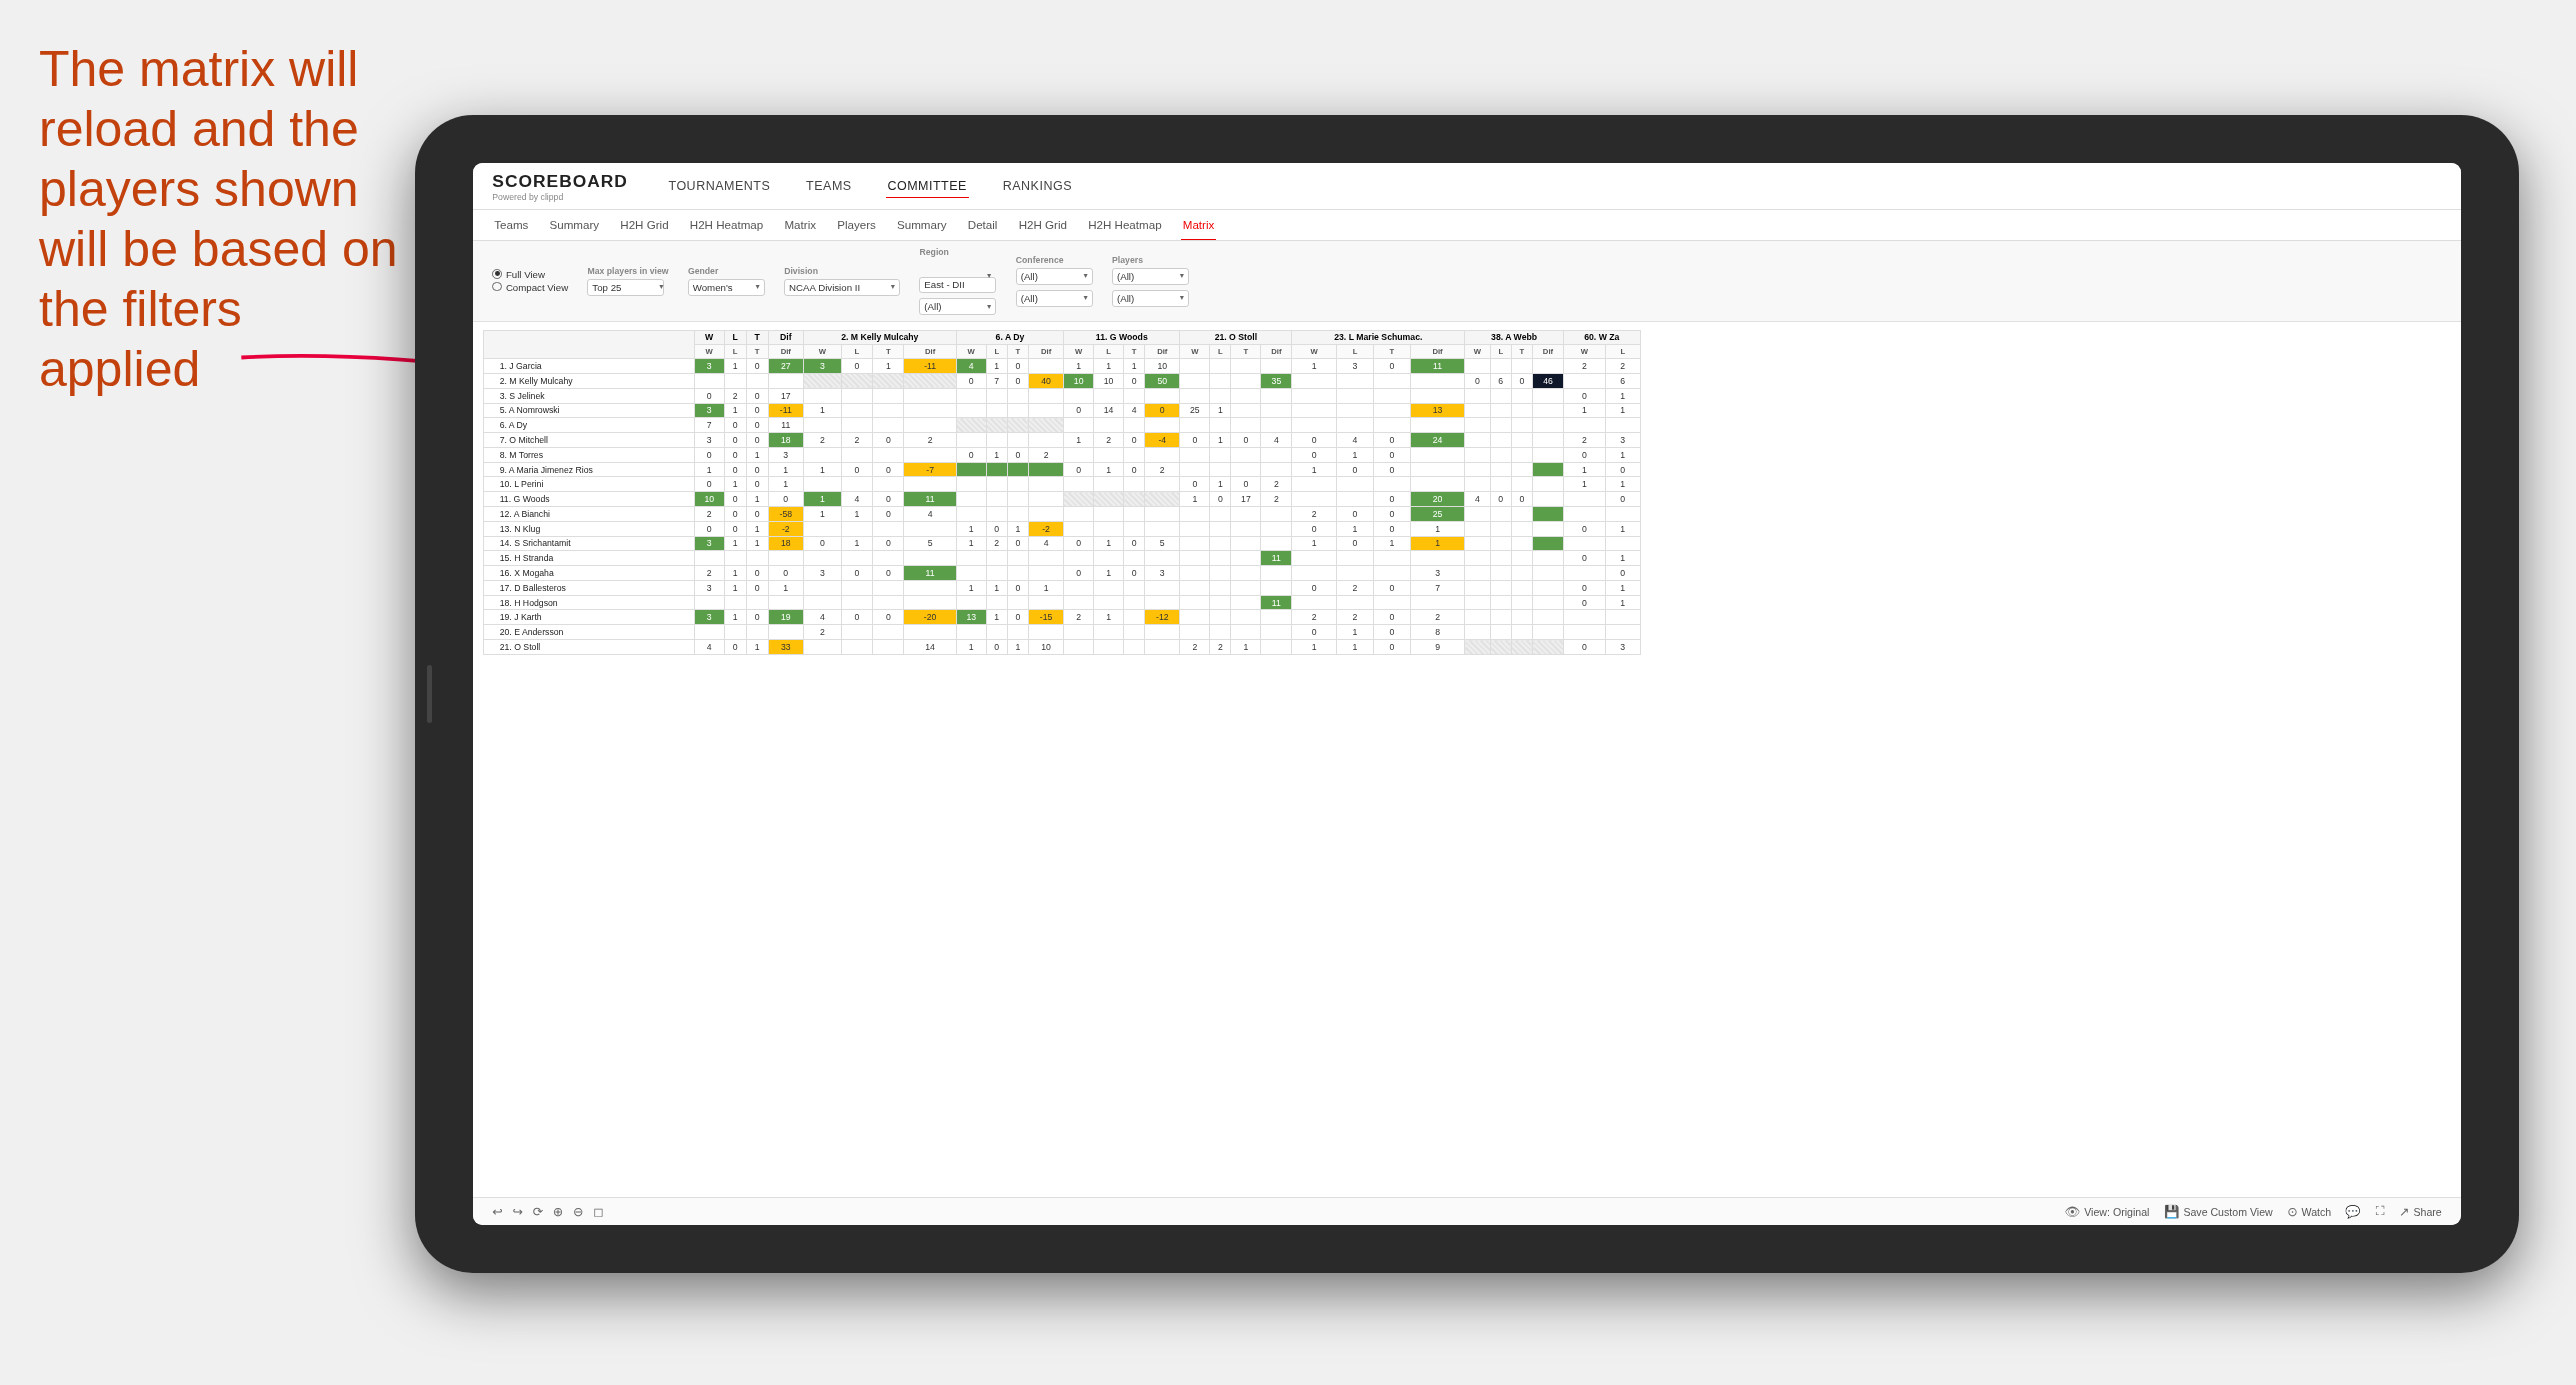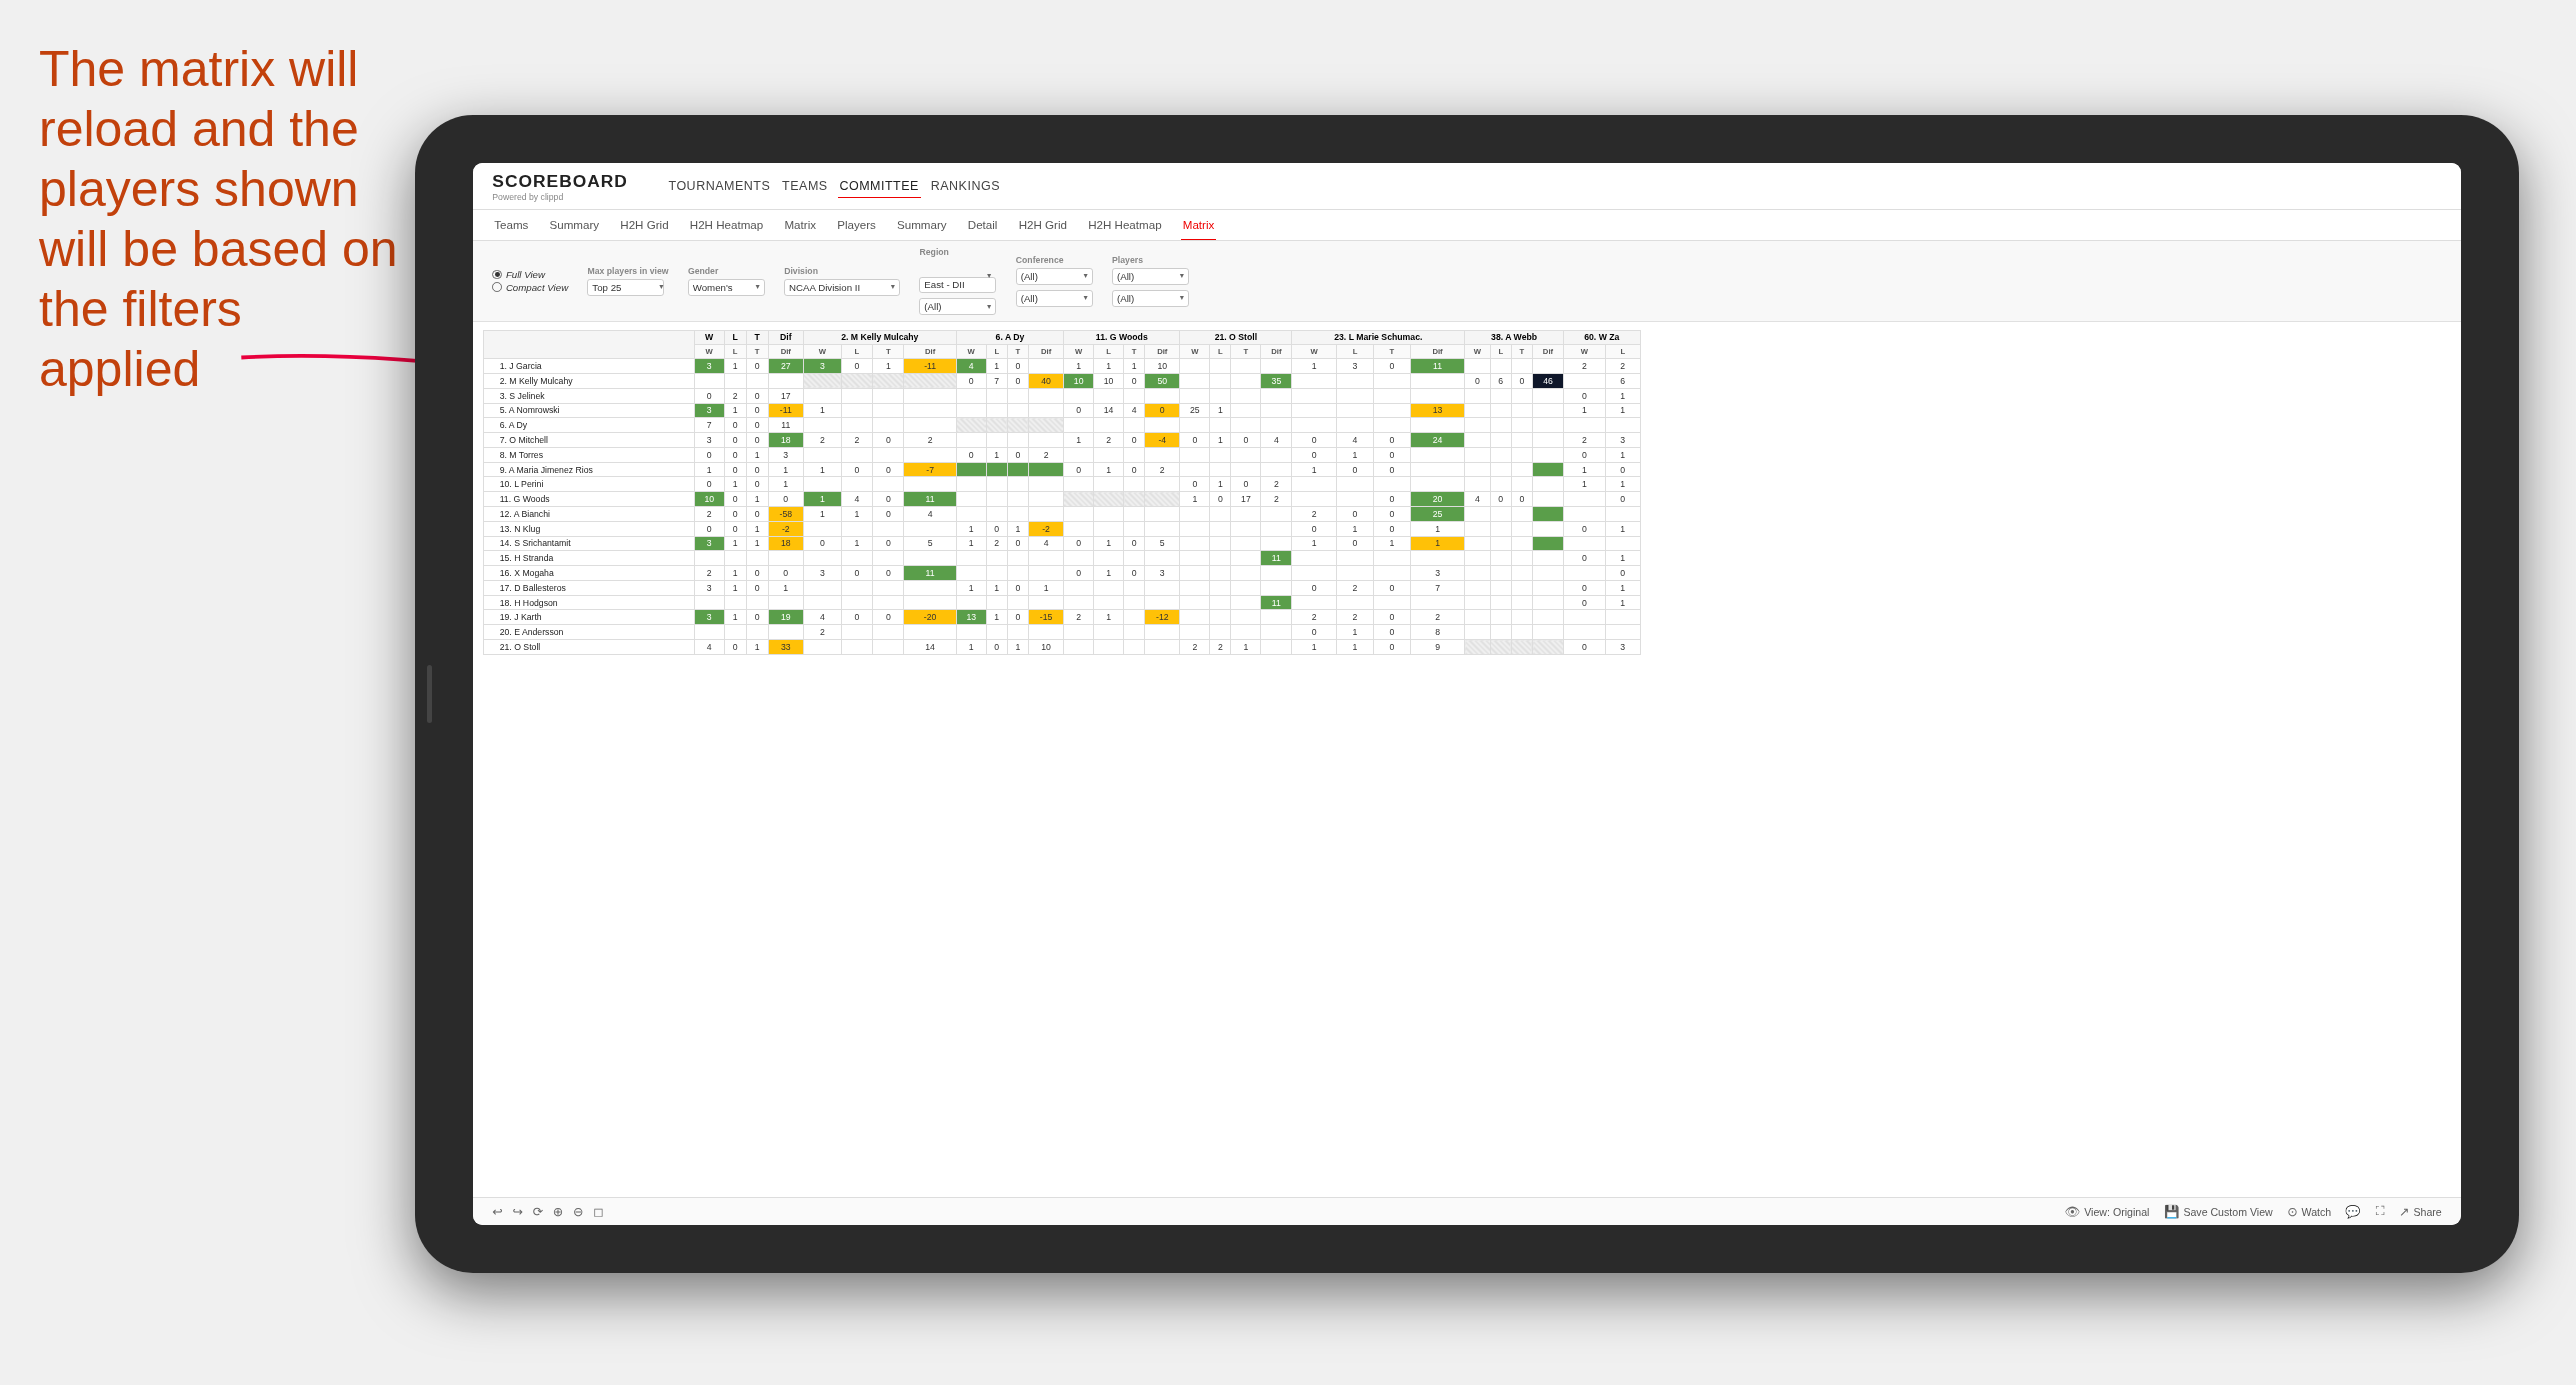--- a/index.html
+++ b/index.html
@@ -73,21 +73,21 @@
       letter-spacing: 1px;
     }
 
     .logo-sub {
       font-size: 8.7px;
       color: #888;
     }
 
     .nav-links {
       display: flex;
-      gap: 8px;
+      gap: 32px;
     }
 
     .nav-link {
       font-size: 12.5px;
       color: #444;
       cursor: pointer;
       padding: 3.9px 1.9px;
       font-weight: 500;
       letter-spacing: 0.5px;
     }
@@ -133,25 +133,24 @@
     }
 
     .view-options {
       display: flex;
       flex-direction: column;
       gap: 1.9px;
     }
 
     .radio-row {
       display: flex;
-      align-items: center;
+      align-items: flex-start;
       gap: 3.9px;
       font-size: 9.7px;
       color: #333;
-      font-style: italic;
     }
 
     .radio-dot {
       width: 9.7px;
       height: 9.7px;
       border-radius: 50%;
       border: 1.4px solid #666;
       display: flex;
       align-items: center;
       justify-content: center;

